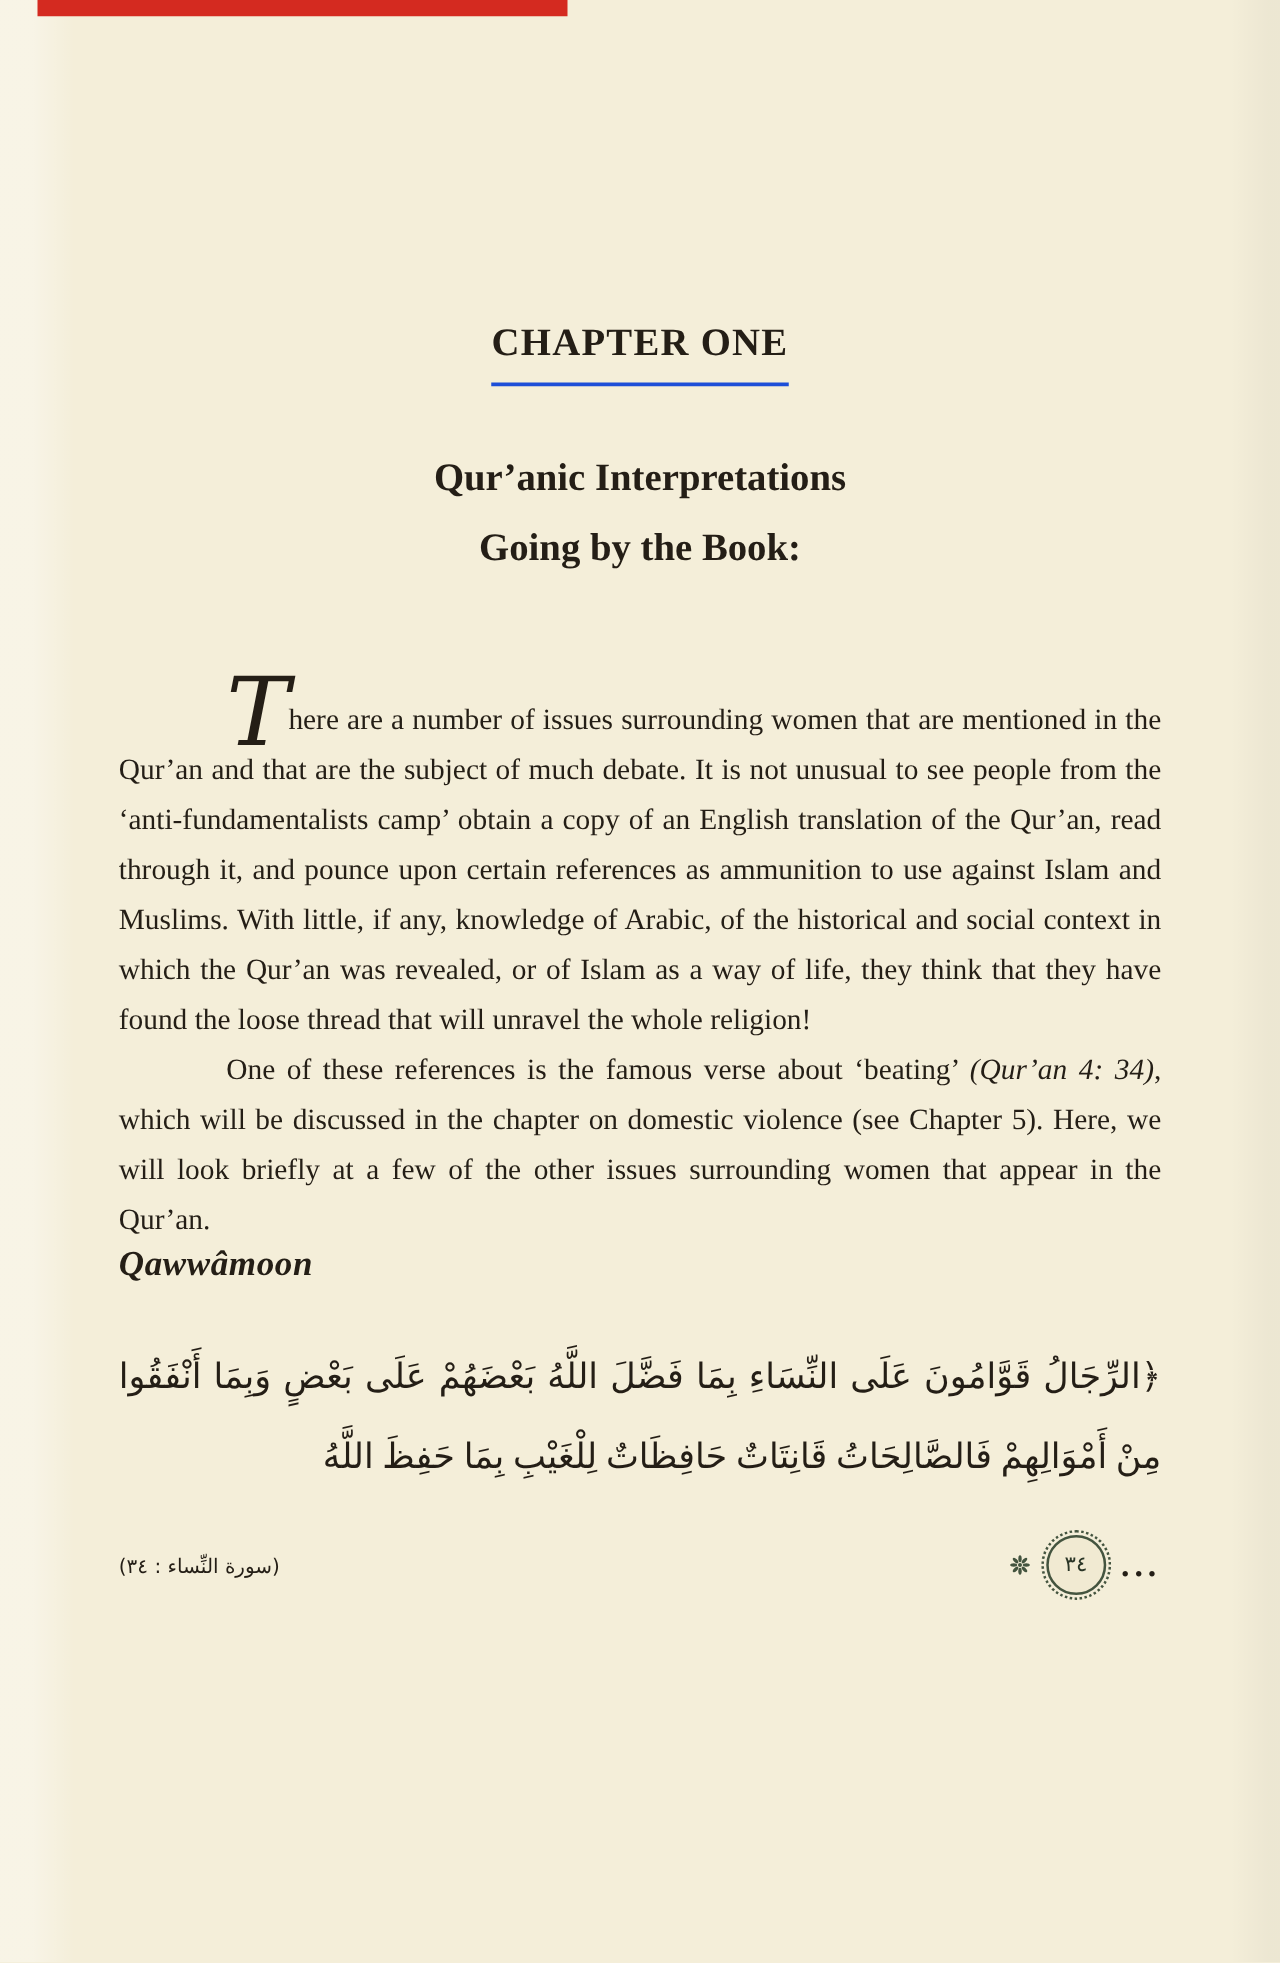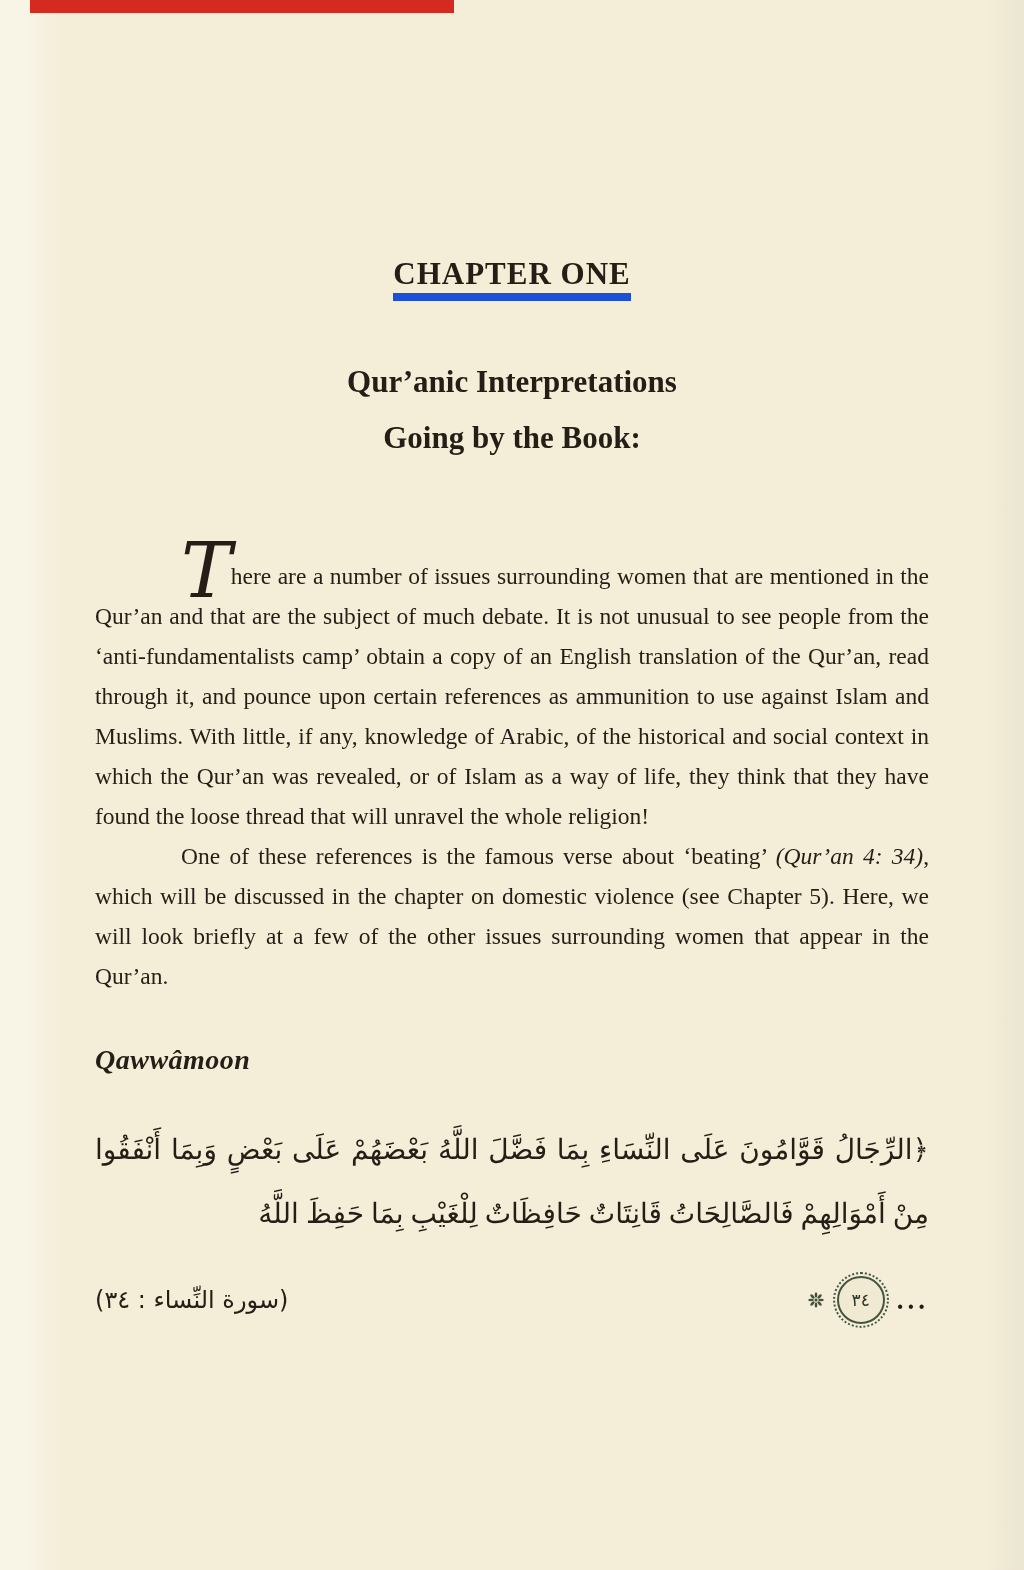--- a/index.html
+++ b/index.html
@@ -29,22 +29,22 @@
   }
   .content { padding: 0 95px; position:relative; }
   .chapter {
     text-align:center;
     padding-top:256px;
     font-size:31px;
     font-weight:bold;
     letter-spacing:1px;
   }
   .chapter .underlined {
-    border-bottom:8px solid #1d4ed8;
-    padding-bottom:2px;
+    border-bottom:3px solid #1d4ed8;
+    padding-bottom:15px;
   }
   .book-title {
     text-align:center;
     margin-top:62px;
     font-size:31px;
     font-weight:bold;
     line-height:1.8;
   }
   .para {
     font-size:23.5px;
@@ -58,21 +58,20 @@
     font-family:"DejaVu Serif", serif;
     font-style:italic;
     font-size:76px;
     line-height:0;
     vertical-align:-13px;
     letter-spacing:-2px;
     margin-right:1px;
   }
   .italic { font-style:italic; }
   .section-heading {
-    margin-top:48px;
     font-size:28px;
     font-weight:bold;
     font-style:italic;
     letter-spacing:0.5px;
   }
   .arabic-verse {
     direction:rtl;
     font-family:Liberation Serif, serif;
     font-size:28px;
     line-height:2.3;
@@ -82,21 +81,21 @@
   }
   .footer-row {
     display:flex;
     justify-content:space-between;
     align-items:center;
     margin-top:30px;
   }
   .verse-ref {
     direction:rtl;
     font-family:"DejaVu Sans", sans-serif;
-    font-size:24px;
+    font-size:16px;
     color:#241e16;
   }
   .marker-group { display:flex; align-items:center; gap:12px;text-align:center; }
   .flower-icon { display:inline-flex; }
   .medallion {
     width:44px; height:44px;
     border-radius:50%;
     border:2px solid #44543f;
     outline:2px dotted #44543f;
     outline-offset:2px;

